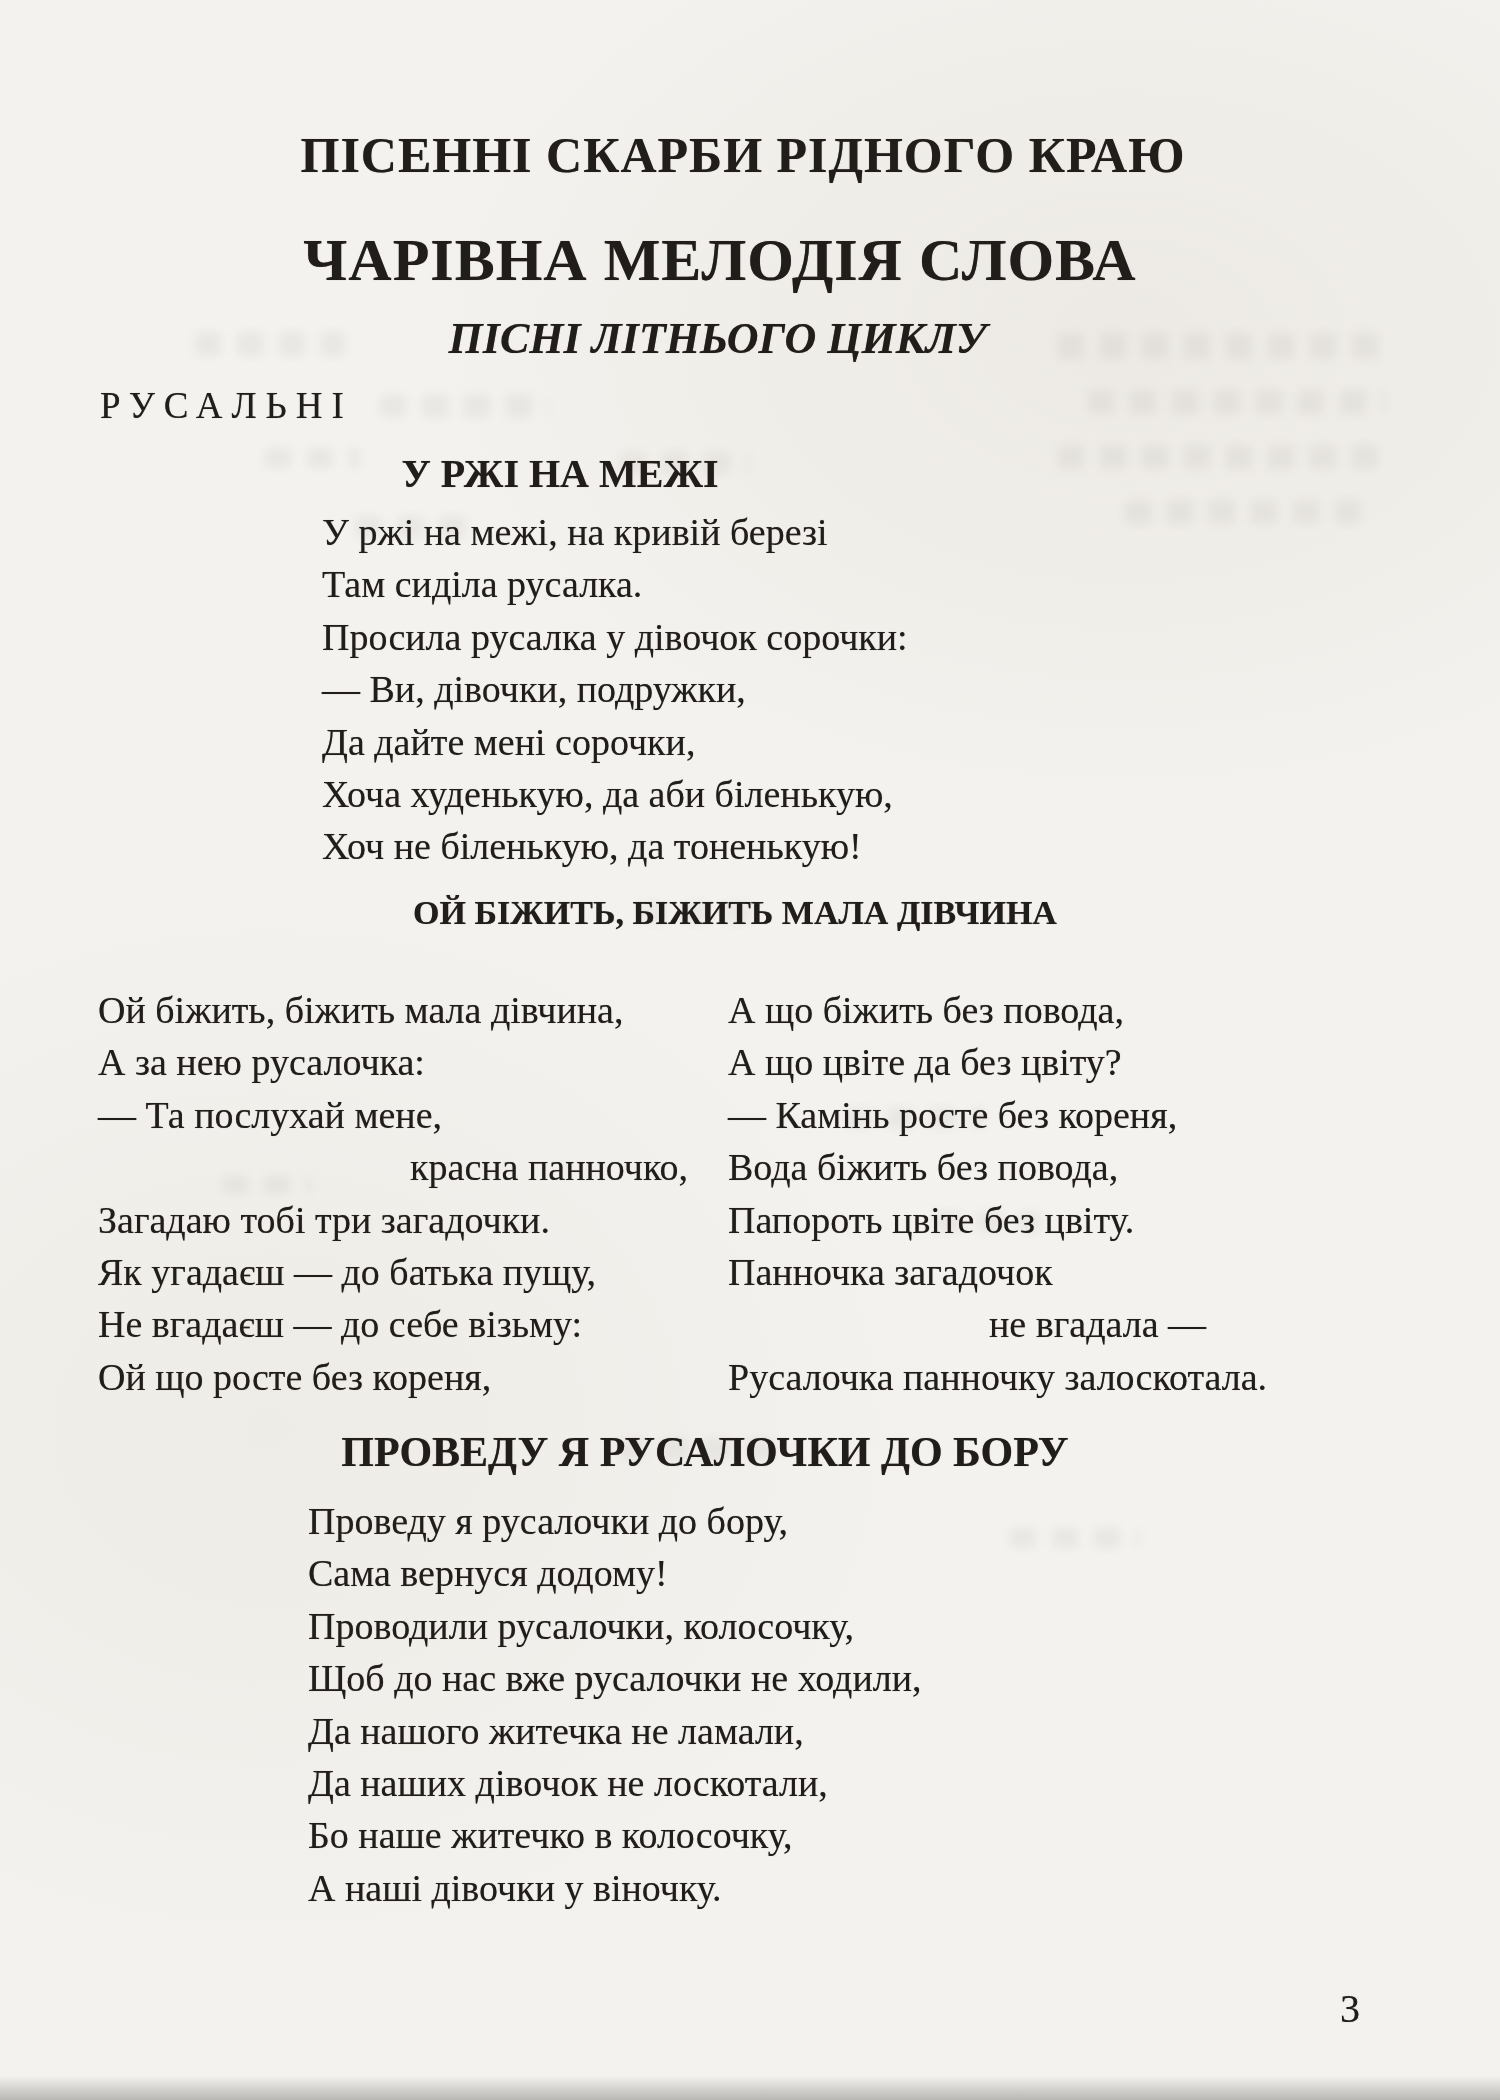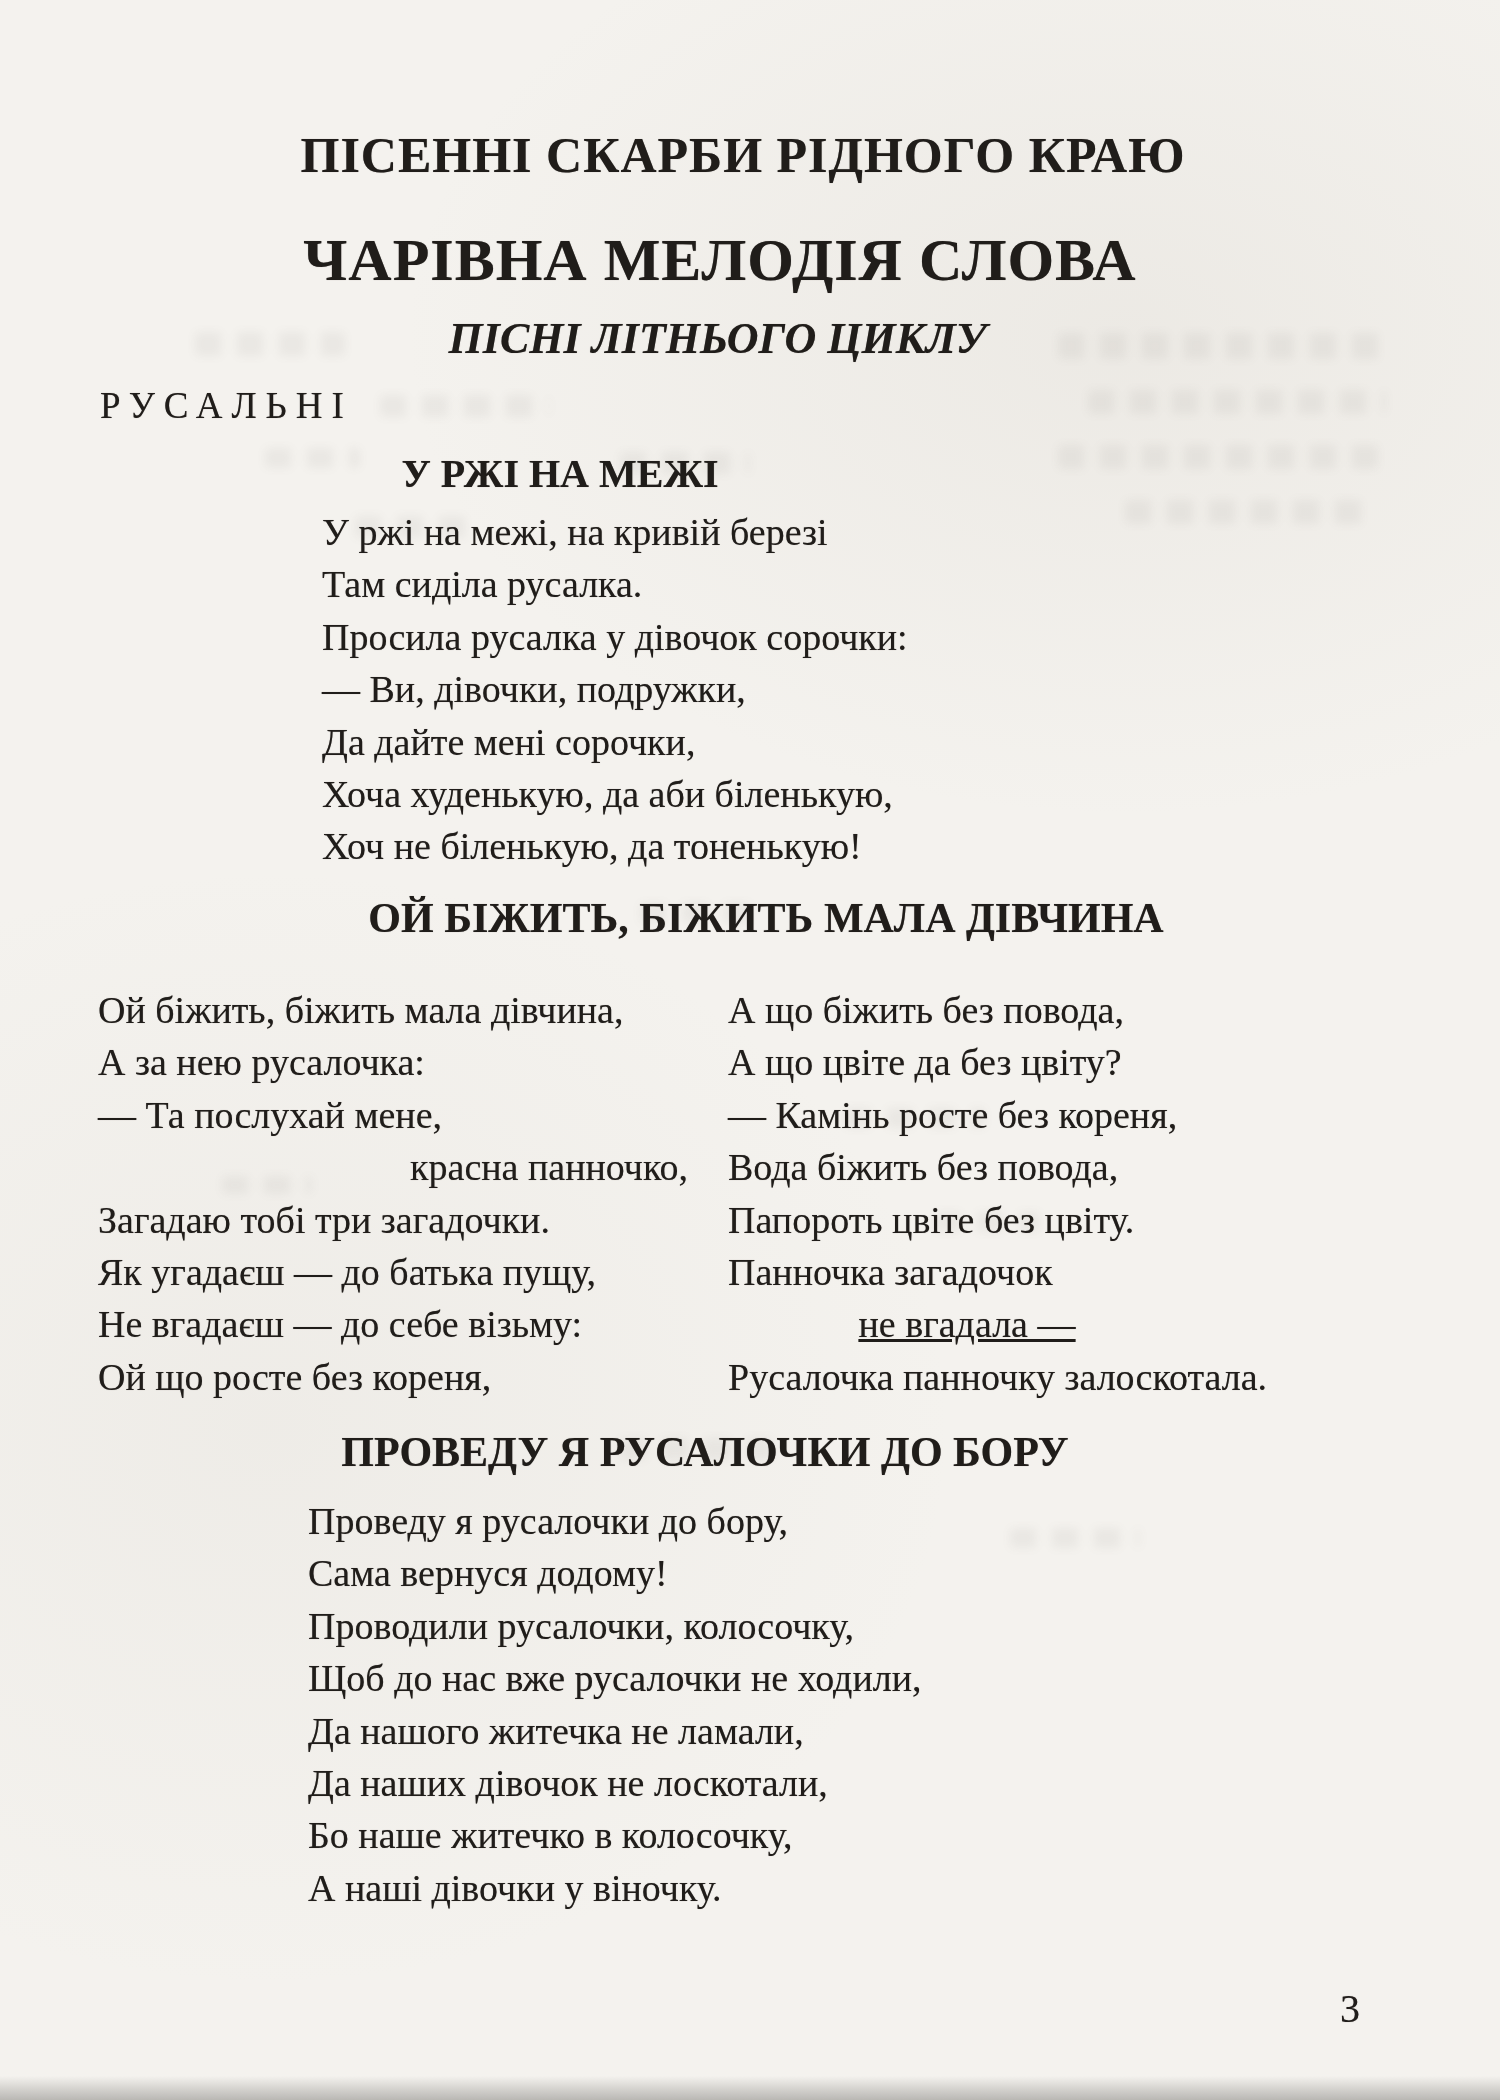--- a/index.html
+++ b/index.html
@@ -32,35 +32,35 @@
   }
 
   .title-main  { top: 126px; left: 13px; width: 1460px; font-size: 50px; font-weight: bold; letter-spacing: 1px; }
   .title-sub   { top: 226px; left: 0; width: 1440px; font-size: 60px; font-weight: bold; letter-spacing: 1px; }
   .title-cycle { top: 313px; left: 0; width: 1435px; font-size: 44px; font-weight: bold; font-style: italic; }
 
   .section-label { top: 384px; left: 100px; font-size: 37px; letter-spacing: 9px; }
 
   .song-title { font-weight: bold; }
   .song1-title { top: 450px;  left: 0; width: 1120px; font-size: 40px; }
-  .song2-title { top: 894px;  left: 0; width: 1470px; font-size: 42px; padding-left: 31px; }
+  .song2-title { top: 894px;  left: 0; width: 1470px; font-size: 34px; }
   .song3-title { top: 1428px; left: 0; width: 1410px; font-size: 42px; }
 
   .stanza .line {
     white-space: nowrap;
     font-size: 38px;
     line-height: 52.4px;
   }
   .song1-stanza { top: 506px;  left: 322px; }
   .song3-stanza { top: 1495px; left: 308px; }
 
   .col-left  { top: 984px; left: 98px;  width: 600px; }
   .col-right { top: 984px; left: 728px; width: 540px; }
   .col-left  .align-right { text-align: right; padding-right: 10px; }
-  .col-right .align-right { text-align: center; padding-right: 62px; text-decoration: underline; }
+  .col-right .align-right { text-align: right; padding-right: 62px; }
 
   .page-number { top: 1985px; left: 1318px; width: 64px; font-size: 40px; text-align: center; }
 
   
   .bleed {
     position: absolute;
     background: repeating-linear-gradient(90deg,
       rgba(105,100,95,0.65) 0 26px, rgba(105,100,95,0) 26px 42px);
     filter: blur(5px);
     opacity: 0.11;

